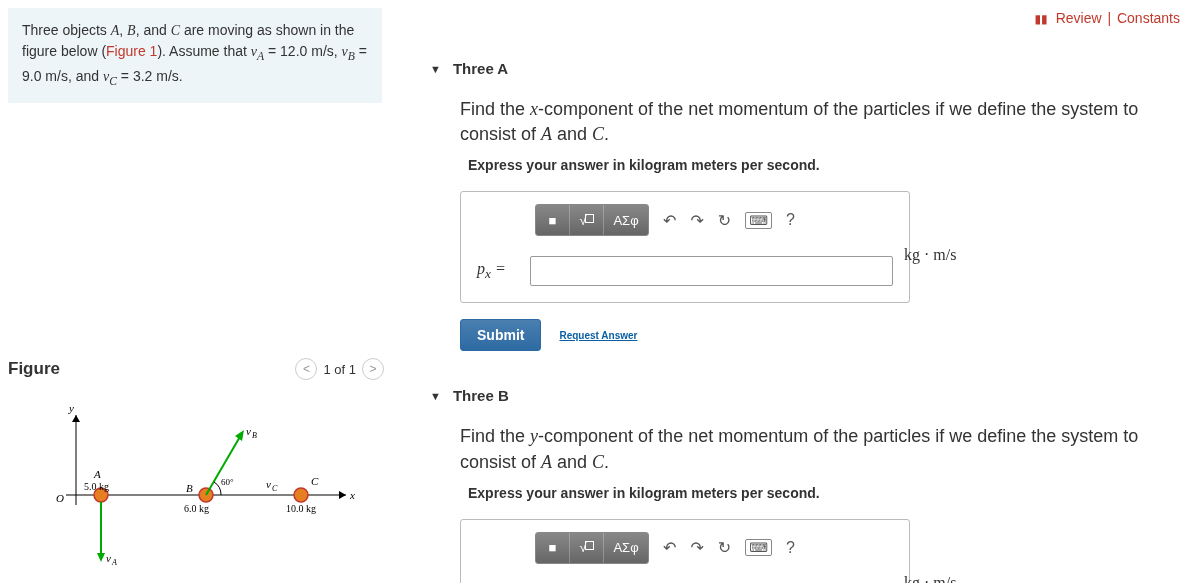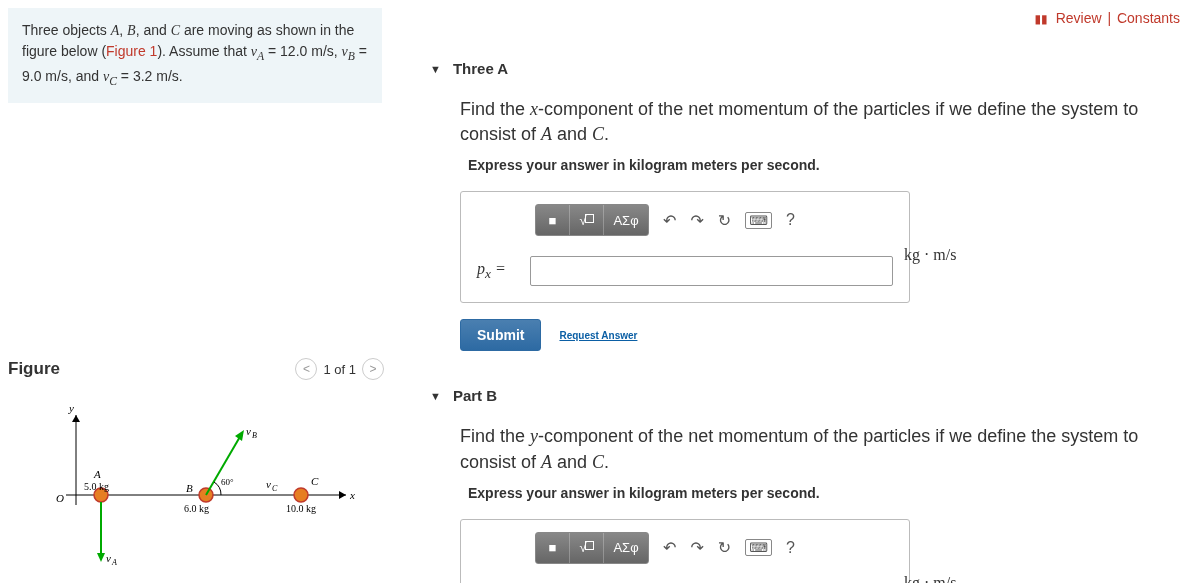--- a/index.html
+++ b/index.html
@@ -324,21 +324,21 @@
       <div class="submit-row">
         <button class="submit-btn">Submit</button>
         <span class="request-link">Request Answer</span>
       </div>
     </div>
   </div>
 
   <div class="part">
     <div class="part-header">
       <span class="collapse-caret">▼</span>
-      <span>Part B</span>
+      <span>Three B</span>
     </div>
     <div class="part-body">
       <div class="prompt">
         <span>Find the </span><span class="italicvar">y</span><span>-component of the net momentum of the particles if we define the system to consist of </span><span class="italicvar">A</span><span> and </span><span class="italicvar">C</span><span>.</span>
       </div>
       <div class="instruct">Express your answer in kilogram meters per second.</div>
 
       <div class="answer-wrap">
         <div class="answer-box">
           <div class="toolbar">

